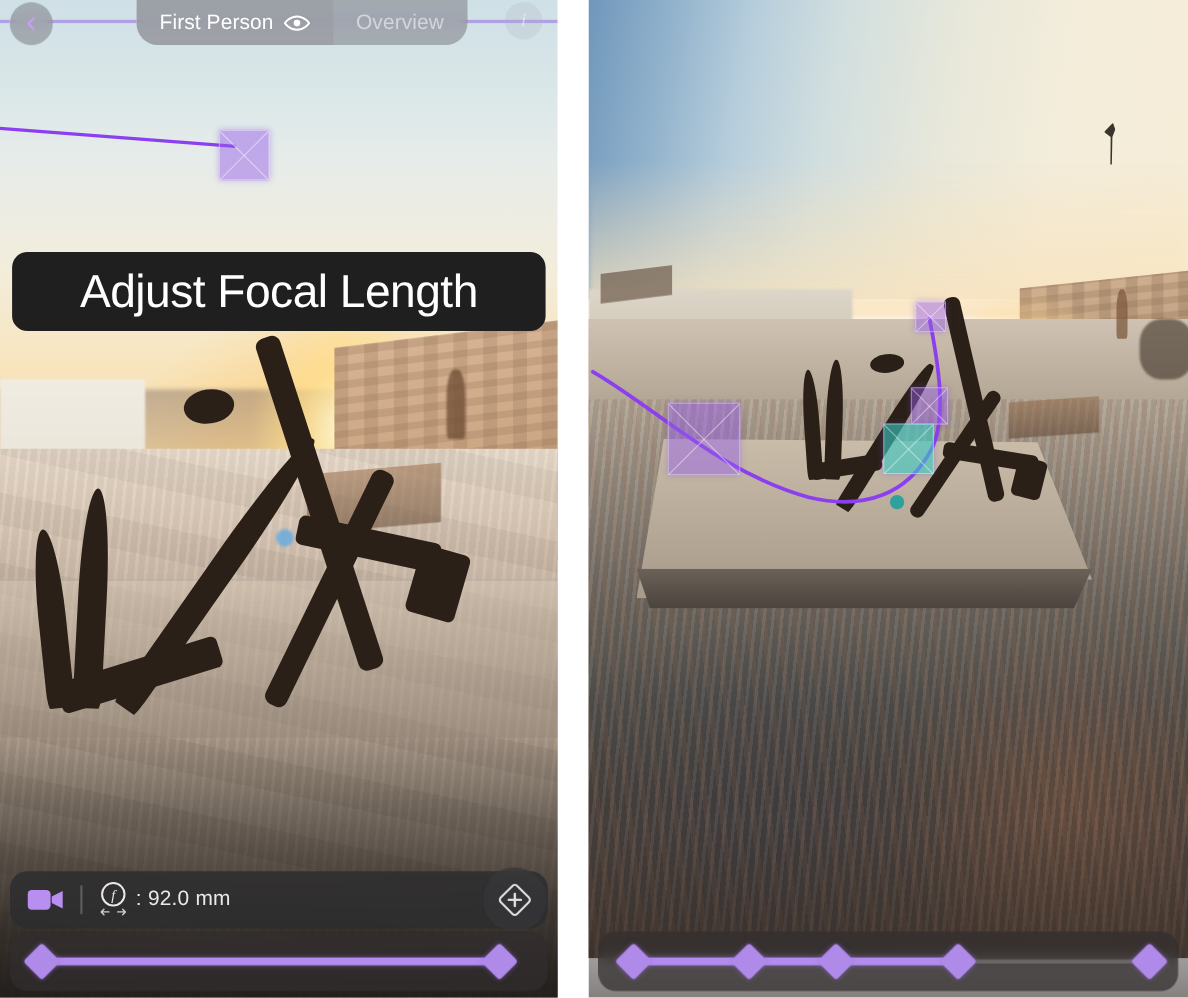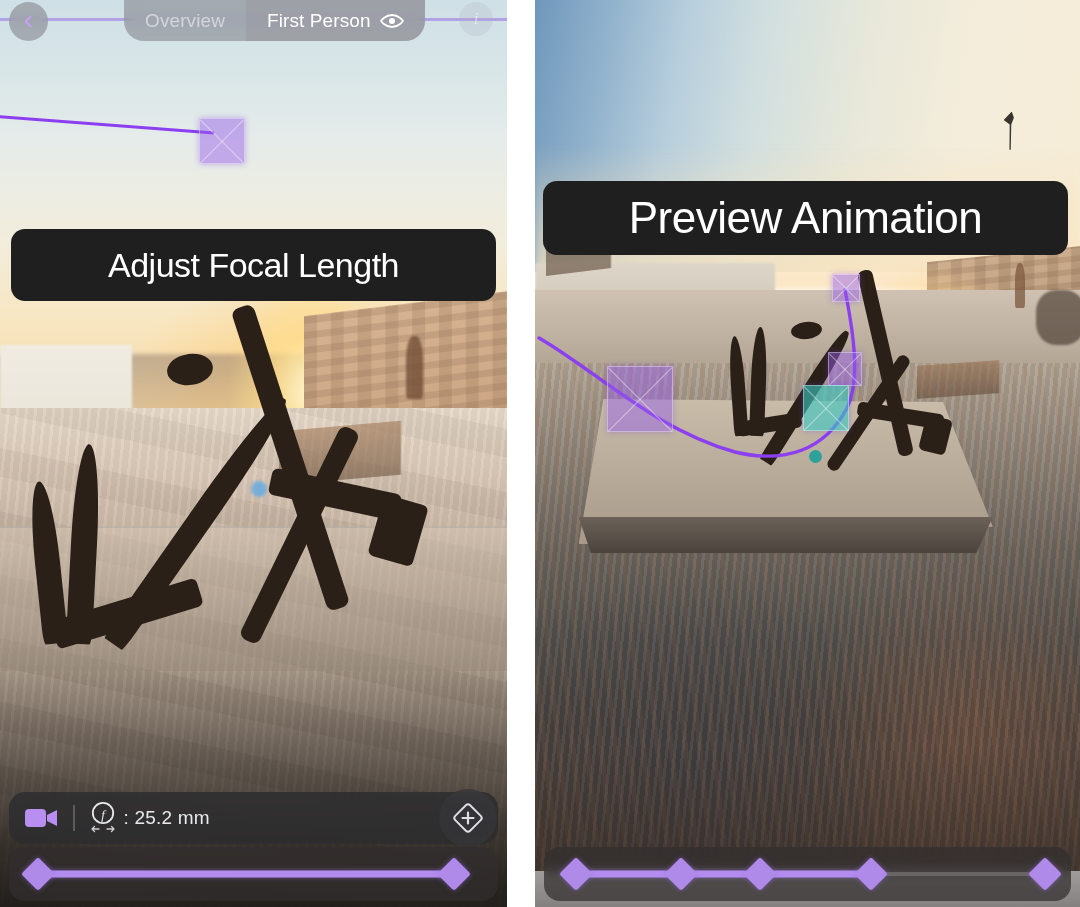--- a/index.html
+++ b/index.html
@@ -229,21 +229,21 @@
 
   
   .caption{
     position:absolute; z-index:25;
     background:#1f1f1f; color:#fff; border-radius:14px;
     display:flex; align-items:center; justify-content:center;
     font-weight:400;
   }
   #caption-left{
     left:11px; top:229px; width:485px; height:72px;
-    font-size:34px; letter-spacing:-0.5px;
+    font-size:42px; letter-spacing:-0.5px;
   }
   #caption-right{
     left:8px; top:181px; width:525px; height:74px;
     font-size:44px; letter-spacing:-0.5px;
   }
 
   
   .hud{
     position:absolute; left:9px; right:9px; bottom:63px; height:52px; z-index:28;
     background:rgba(44,44,46,.82); border-radius:16px;
@@ -340,31 +340,31 @@
     </div>
 
     <div class="topbar">
       <div class="topline"></div>
       <div class="back-btn">
         <svg viewBox="0 0 24 24" fill="none" stroke="#c9a0f5" stroke-width="2.6" stroke-linecap="round" stroke-linejoin="round">
           <polyline points="15 5 8 12 15 19"></polyline>
         </svg>
       </div>
       <div class="seg">
-        <div class="seg-item inactive">
-          <span>Overview</span>
-        </div>
         <div class="seg-item active">
           <span>First Person</span>
           <span class="eye-icon">
             <svg width="24" height="16" viewBox="0 0 24 16" fill="none" stroke="#fff" stroke-width="1.8">
               <path d="M1 8s4-6 11-6 11 6 11 6-4 6-11 6S1 8 1 8z"></path>
               <circle cx="12" cy="8" r="3" fill="#fff" stroke="none"></circle>
             </svg>
           </span>
+        </div>
+        <div class="seg-item inactive">
+          <span>Overview</span>
         </div>
       </div>
       <div class="info-btn">
         <span>i</span>
       </div>
     </div>
 
     <div class="caption" id="caption-left">Adjust Focal Length</div>
 
     <div class="hud">
@@ -377,21 +377,21 @@
       <span class="hud-sep"></span>
       <span class="focal">
         <span class="focal-glyph">
           <svg width="28" height="34" viewBox="0 0 28 34">
             <circle cx="14" cy="12" r="10.2" fill="none" stroke="#e9e9ec" stroke-width="1.8"></circle>
             <text x="14" y="17.5" text-anchor="middle" font-size="13" font-family="Liberation Serif, serif" font-style="italic" fill="#e9e9ec">f</text>
             <path d="M10 28 L3 28 M3 28 L5.5 25.5 M3 28 L5.5 30.5" stroke="#cfcfd4" stroke-width="1.3" fill="none" stroke-linecap="round"></path>
             <path d="M18 28 L25 28 M25 28 L22.5 25.5 M25 28 L22.5 30.5" stroke="#cfcfd4" stroke-width="1.3" fill="none" stroke-linecap="round"></path>
           </svg>
         </span>
-        <span class="focal-val">: 25.2 mm</span>
+        <span class="focal-val">: 92.0 mm</span>
       </span>
     </div>
 
     <div class="add-kf">
       <svg width="34" height="34" viewBox="0 0 34 34">
         <rect x="6.5" y="6.5" width="21" height="21" rx="3" transform="rotate(45 17 17)" fill="none" stroke="#e0e0e4" stroke-width="1.9"></rect>
         <path d="M17 11.5 V22.5 M11.5 17 H22.5" stroke="#e0e0e4" stroke-width="2.2" stroke-linecap="round"></path>
       </svg>
     </div>
 
@@ -451,21 +451,20 @@
         <span class="x1"></span>
         <span class="x2"></span>
       </div>
       <div class="wp teal" style="left:268px; top:385px; width:46px; height:46px;">
         <span class="x1"></span>
         <span class="x2"></span>
       </div>
       <div class="teal-dot" style="left:274px; top:450px;"></div>
     </div>
 
-    <div class="caption" id="caption-right">Preview Animation</div>
 
     <div class="timeline">
       <div class="tl-inner" id="tl-right">
           <div class="tl-track" style="left: 6%; right: 5%;"></div>
           <div class="tl-fill" style="left: 6%; width: 56%;"></div>
           <div class="kf" style="left: 6%;"></div>
           <div class="kf" style="left: 26%;"></div>
           <div class="kf" style="left: 41%;"></div>
           <div class="kf" style="left: 62%;"></div>
           <div class="kf" style="left: 95%;"></div>

